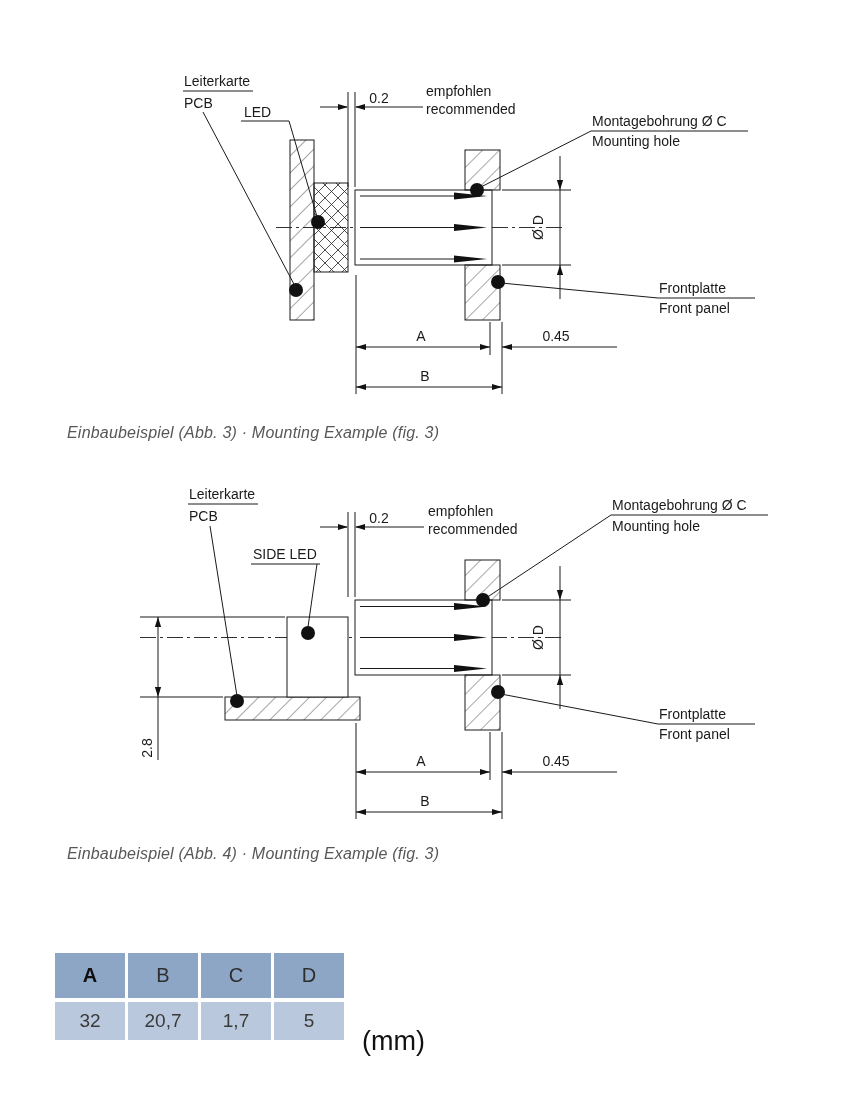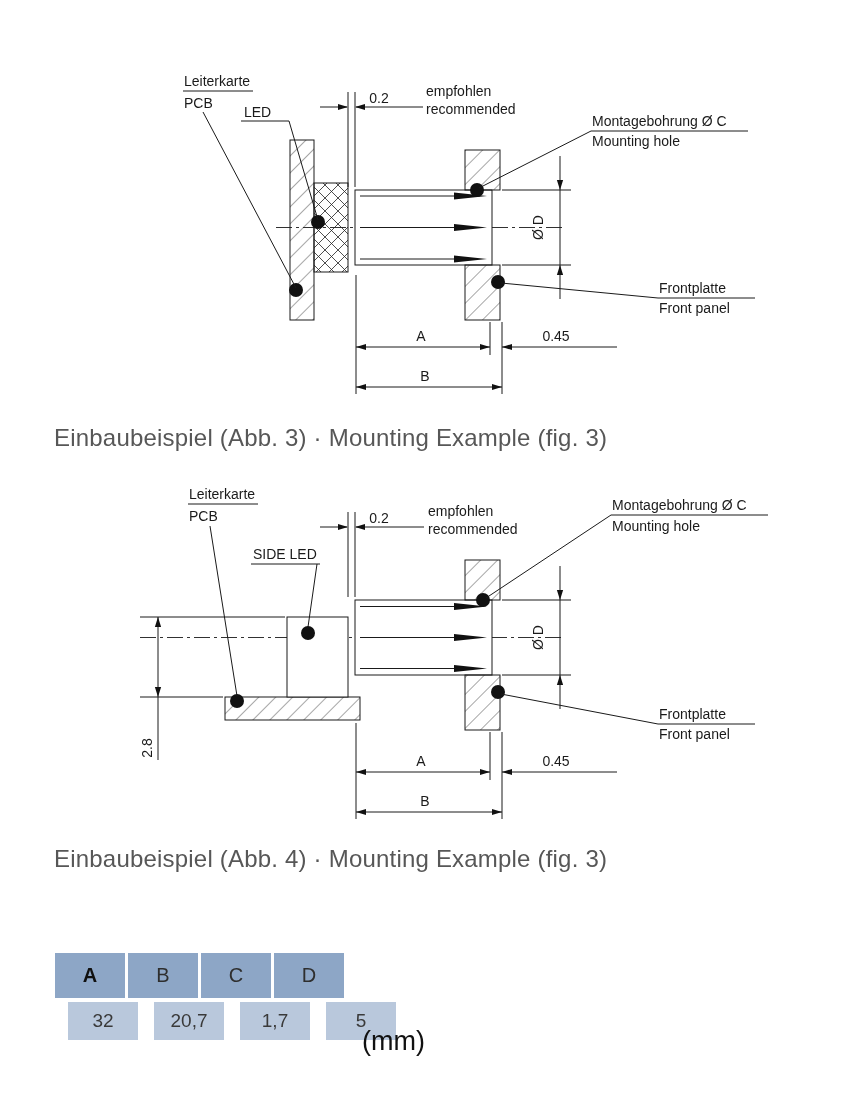--- a/index.html
+++ b/index.html
@@ -6,29 +6,29 @@
   html, body { margin: 0; padding: 0; background: #fff; }
   .page {
     position: relative; width: 798px; height: 1100px; background: #fff;
     font-family: "Liberation Sans", sans-serif; overflow: hidden; text-align: center;
   }
   .fig { position: absolute; left: 0; }
   .lbl text { font-family: "Liberation Sans", sans-serif; font-size: 14px; fill: #1a1a1a; }
   .ln  { stroke: #1a1a1a; stroke-width: 1; }
   .cl  { stroke: #1a1a1a; stroke-width: 0.9; stroke-dasharray: 16 4 3 4; fill: none; }
   .caption {
-    position: absolute; left: 54px; font-size: 24px; 
+    position: absolute; left: 67px; font-size: 16px; font-style: italic;
     color: #575757; letter-spacing: 0.2px;
   }
   .dim-table { position: absolute; left: 55px; top: 953px; }
   .trow { display: flex; gap: 3px; margin-bottom: 4px; }
   .tcell { width: 70px; display: flex; align-items: center; justify-content: center; }
   .trow.hdr  .tcell { height: 45px; background: var(--header-bg, #8da6c6); font-size: 20px; color: #2e2e2e; }
   .trow.hdr  .tcell:first-child { font-weight: bold; color: #101010; }
-  .trow.vals .tcell { height: 38px; background: var(--value-bg, #b9c8dc); font-size: 19px; color: #3a3a3a; margin-left: 13px; }
+  .trow.vals .tcell { height: 38px; background: var(--value-bg, #b9c8dc); font-size: 19px; color: #3a3a3a; }
   .unit-label { position: absolute; left: 362px; top: 1006px; font-size: 27px; color: #111; margin-top: 20px; }
 </style>
 </head>
 <body>
 
 <div class="page">
 
   <svg class="fig" style="top:55px" width="861" height="350" viewBox="0 0 861 350">
     <defs>
       <pattern id="hatch3" patternUnits="userSpaceOnUse" width="12" height="12" patternTransform="rotate(45)">

